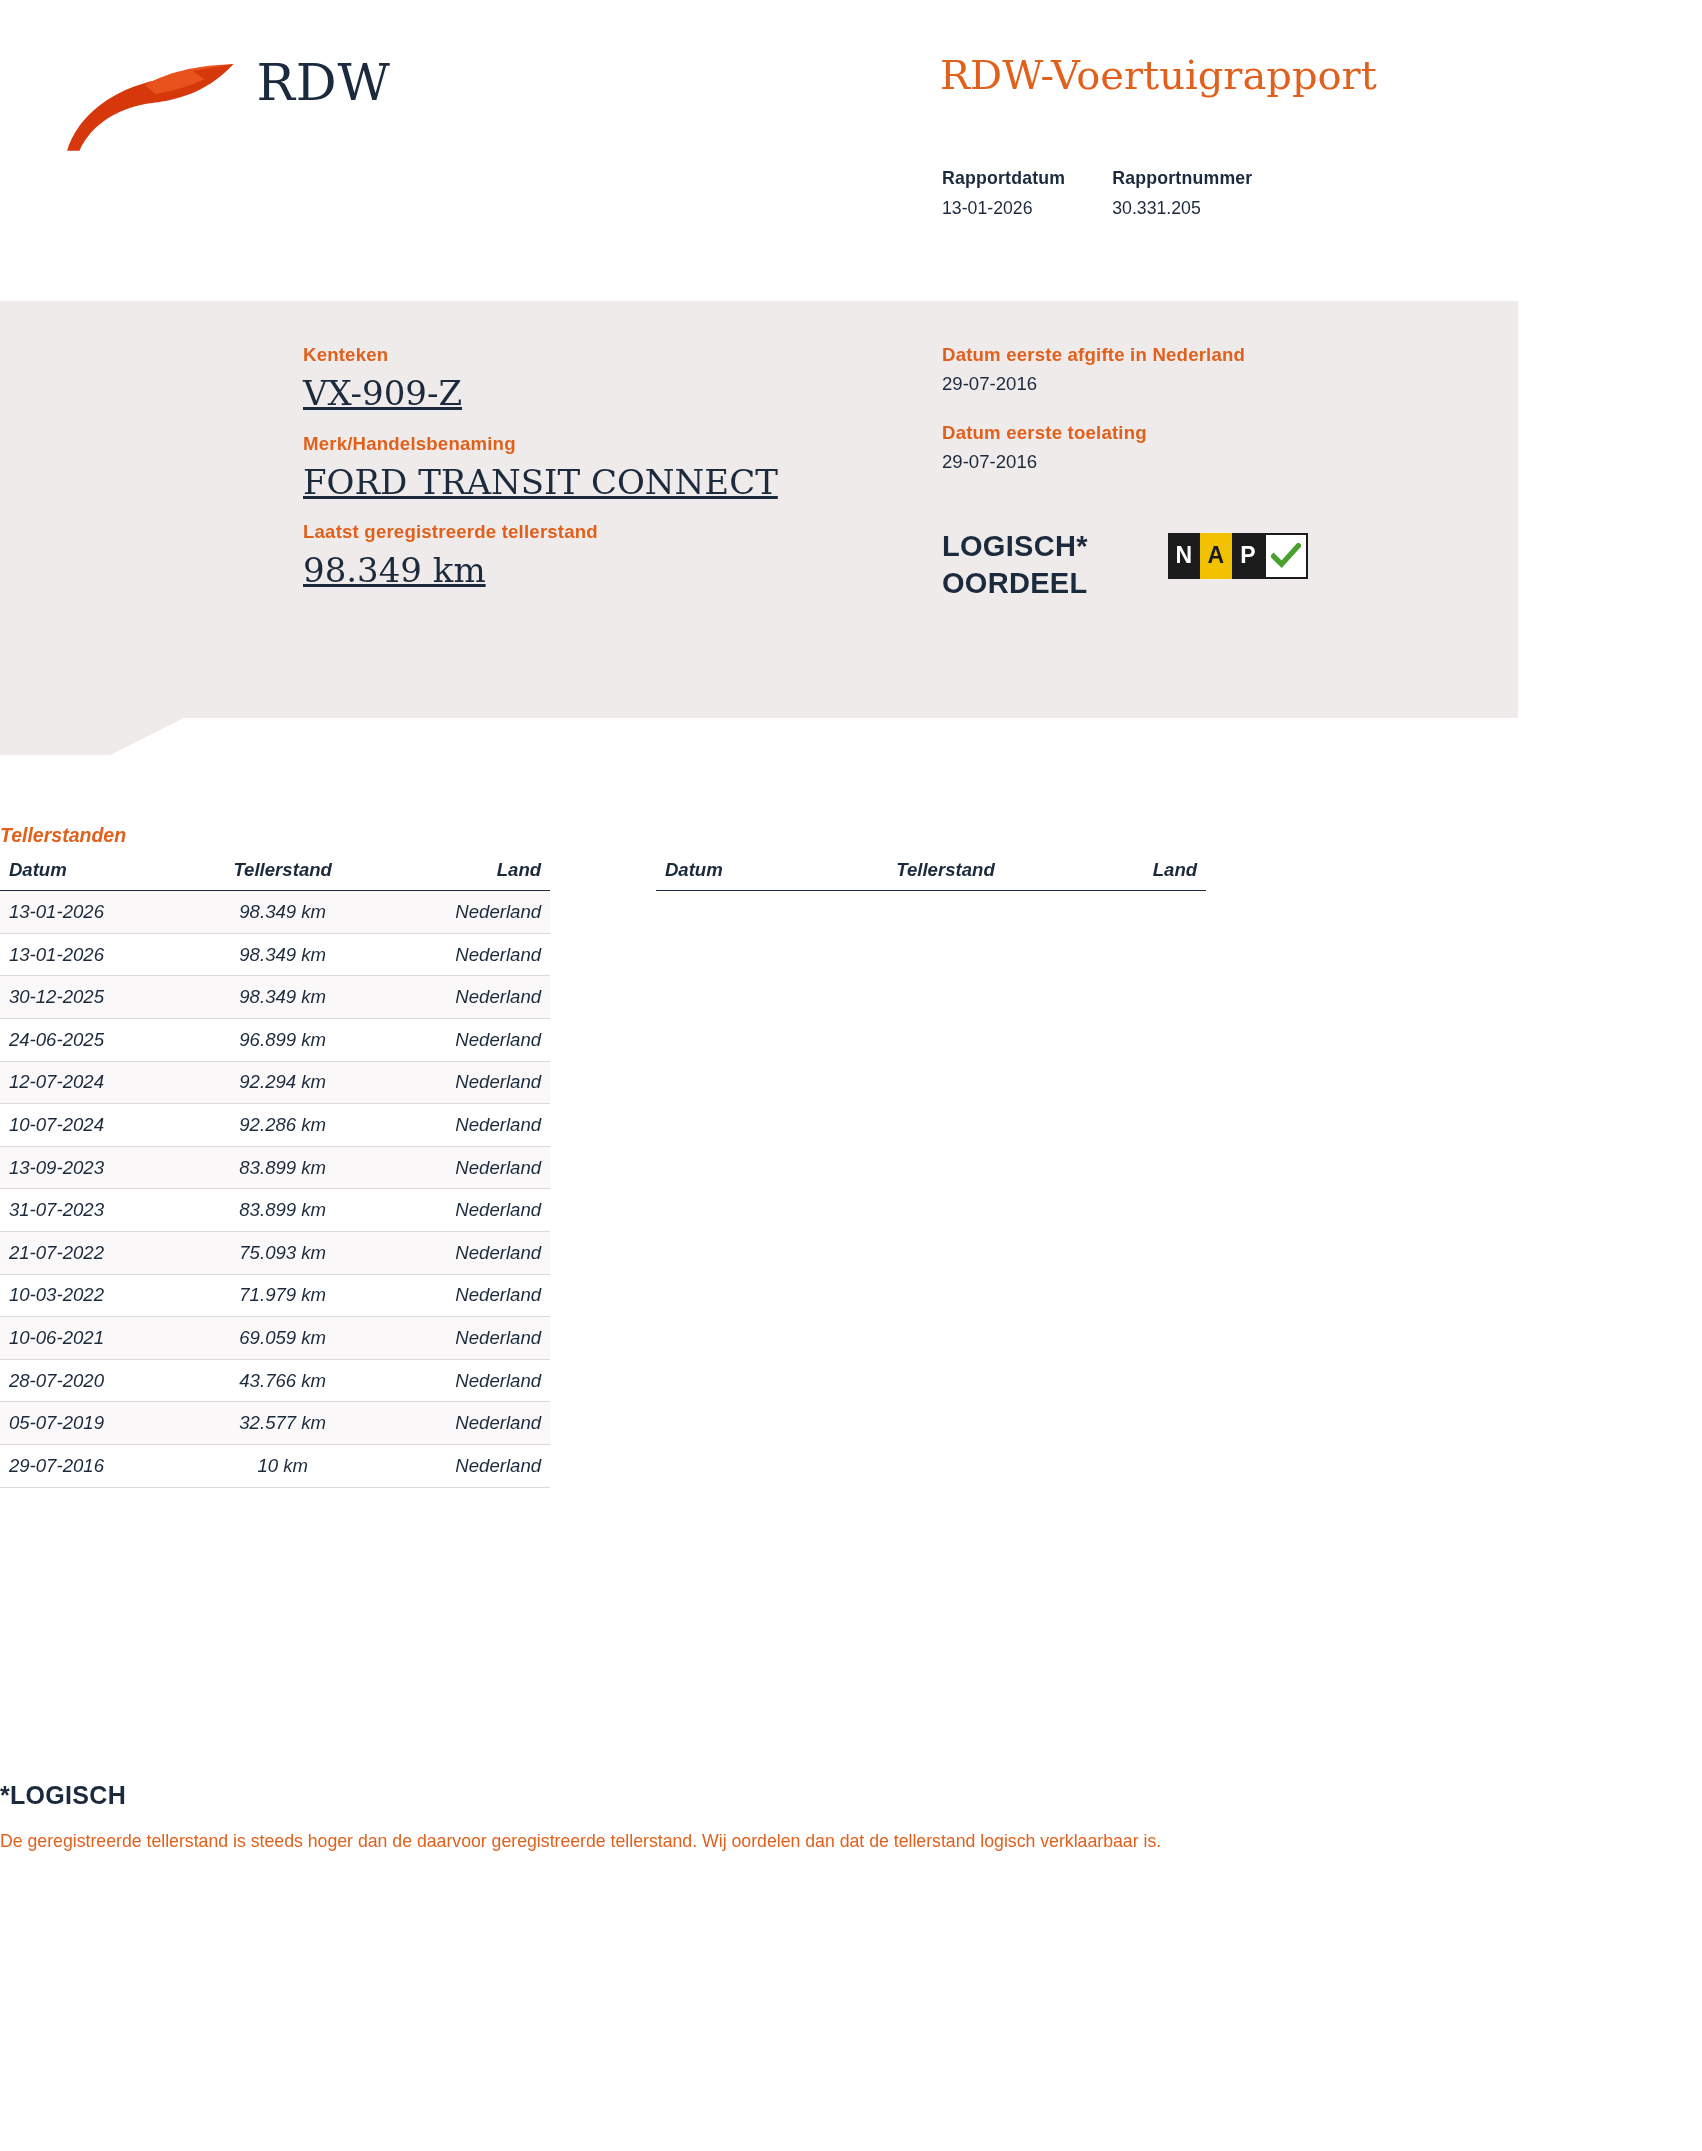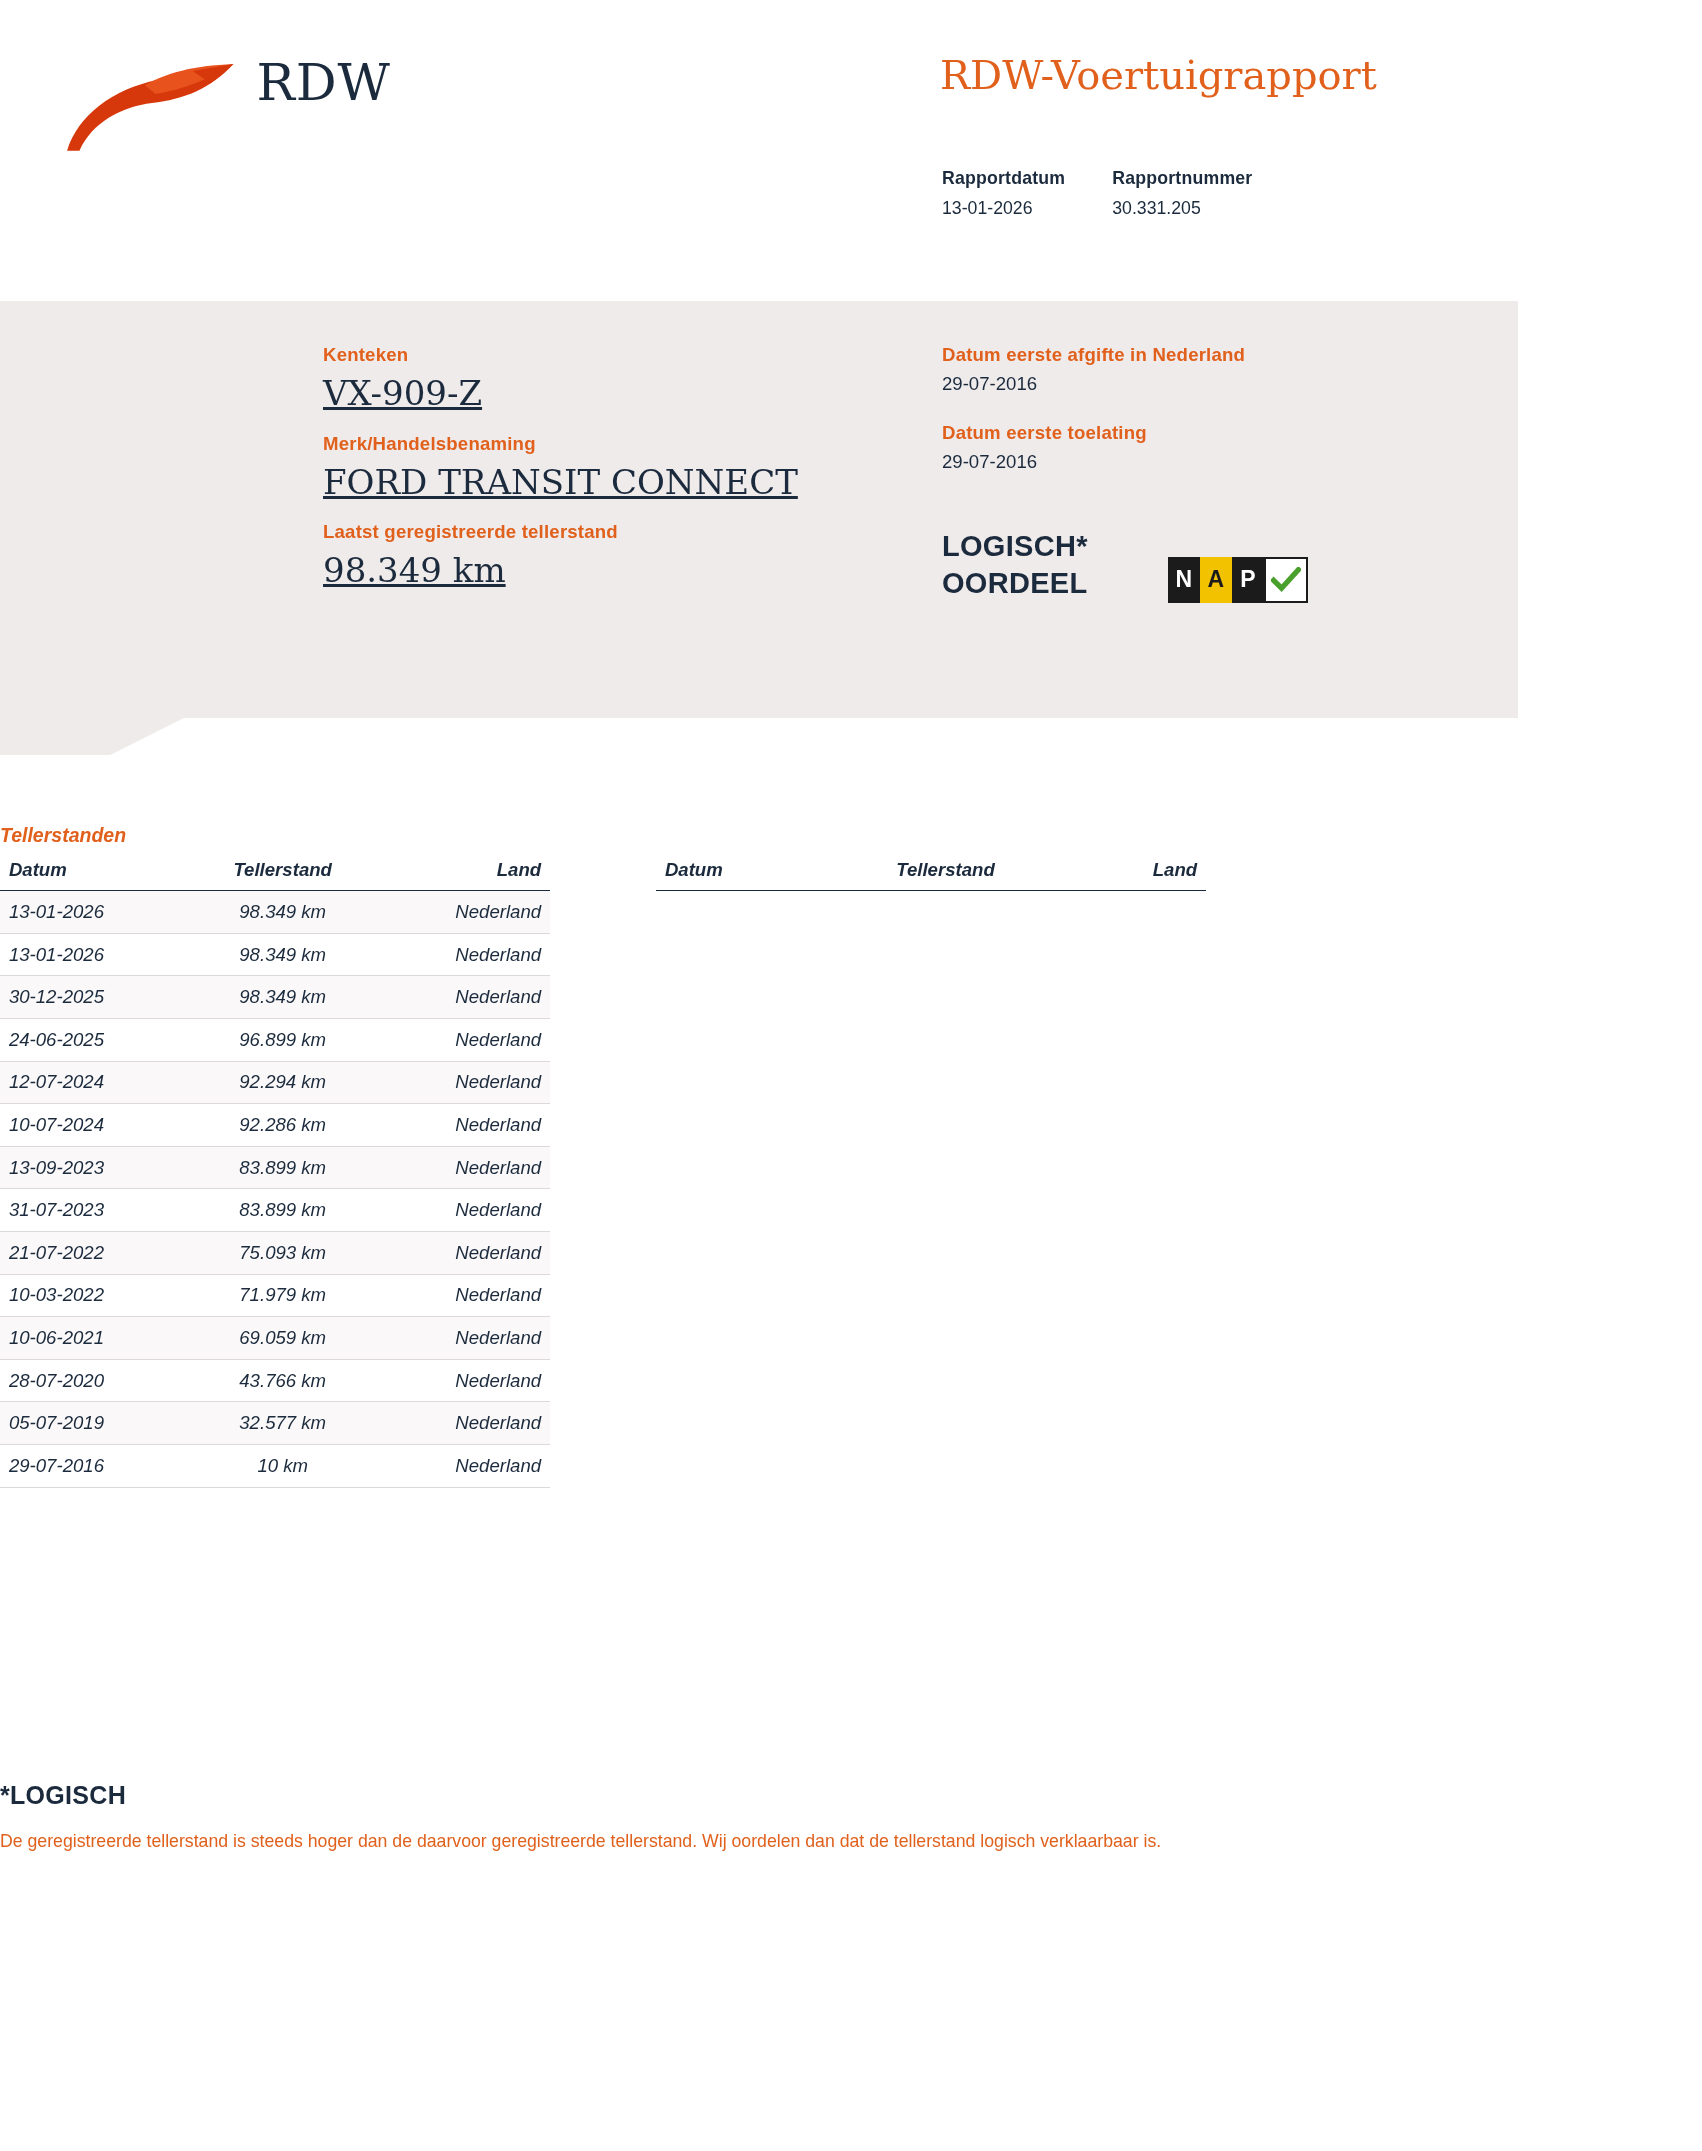--- a/index.html
+++ b/index.html
@@ -92,21 +92,20 @@
     width: 184px;
     height: 37px;
     background: #f0ebeb;
     clip-path: polygon(0 0, 100% 0, 60% 100%, 0 100%);
   }
   .banner-left {
     position: absolute;
     left: 303px;
     top: 43px;
     width: 550px;
-    margin-left: 20px;
   }
   .banner-right {
     position: absolute;
     left: 942px;
     top: 43px;
     width: 550px;
   }
   .field-label {
     color: #e0601c;
     font-weight: bold;
@@ -123,21 +122,21 @@
     text-decoration: underline;
   }
   .field-value-sm {
     font-size: 18.6px;
     color: #1b2a3c;
     margin-bottom: 26.6px;
   }
   .verdict {
     margin-top: 55px;
     display: flex;
-    align-items: flex-end;
+    align-items: flex-start;
     gap: 80px;
   }
   .verdict-text {
     font-size: 29px;
     font-weight: bold;
     color: #1b2a3c;
     line-height: 1.3;
     letter-spacing: 0.3px;
   }
   

